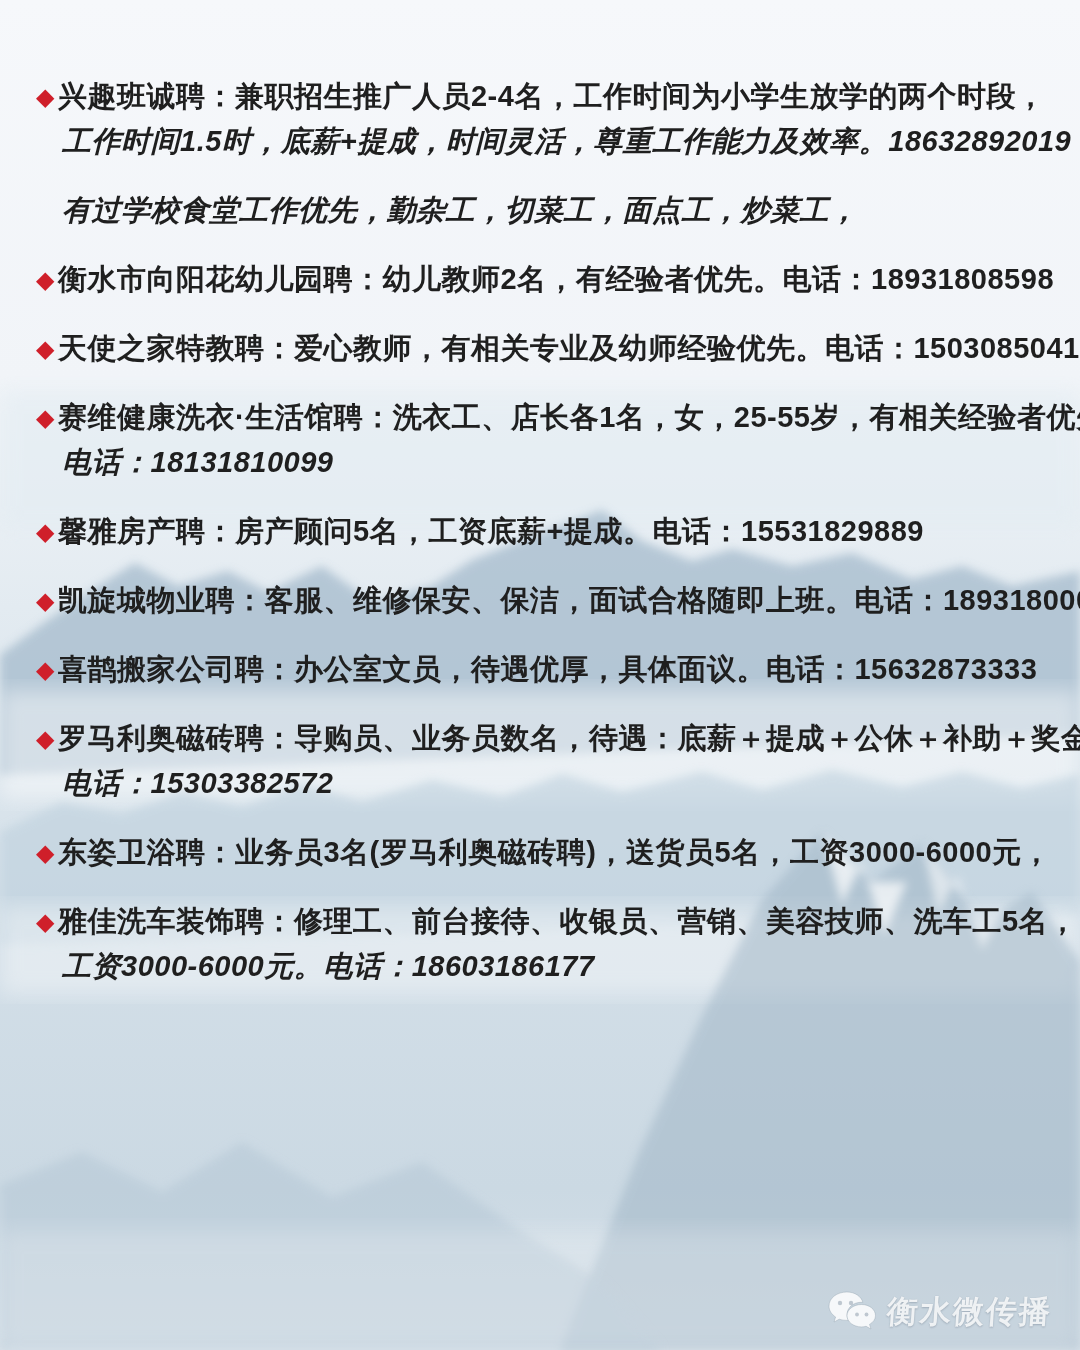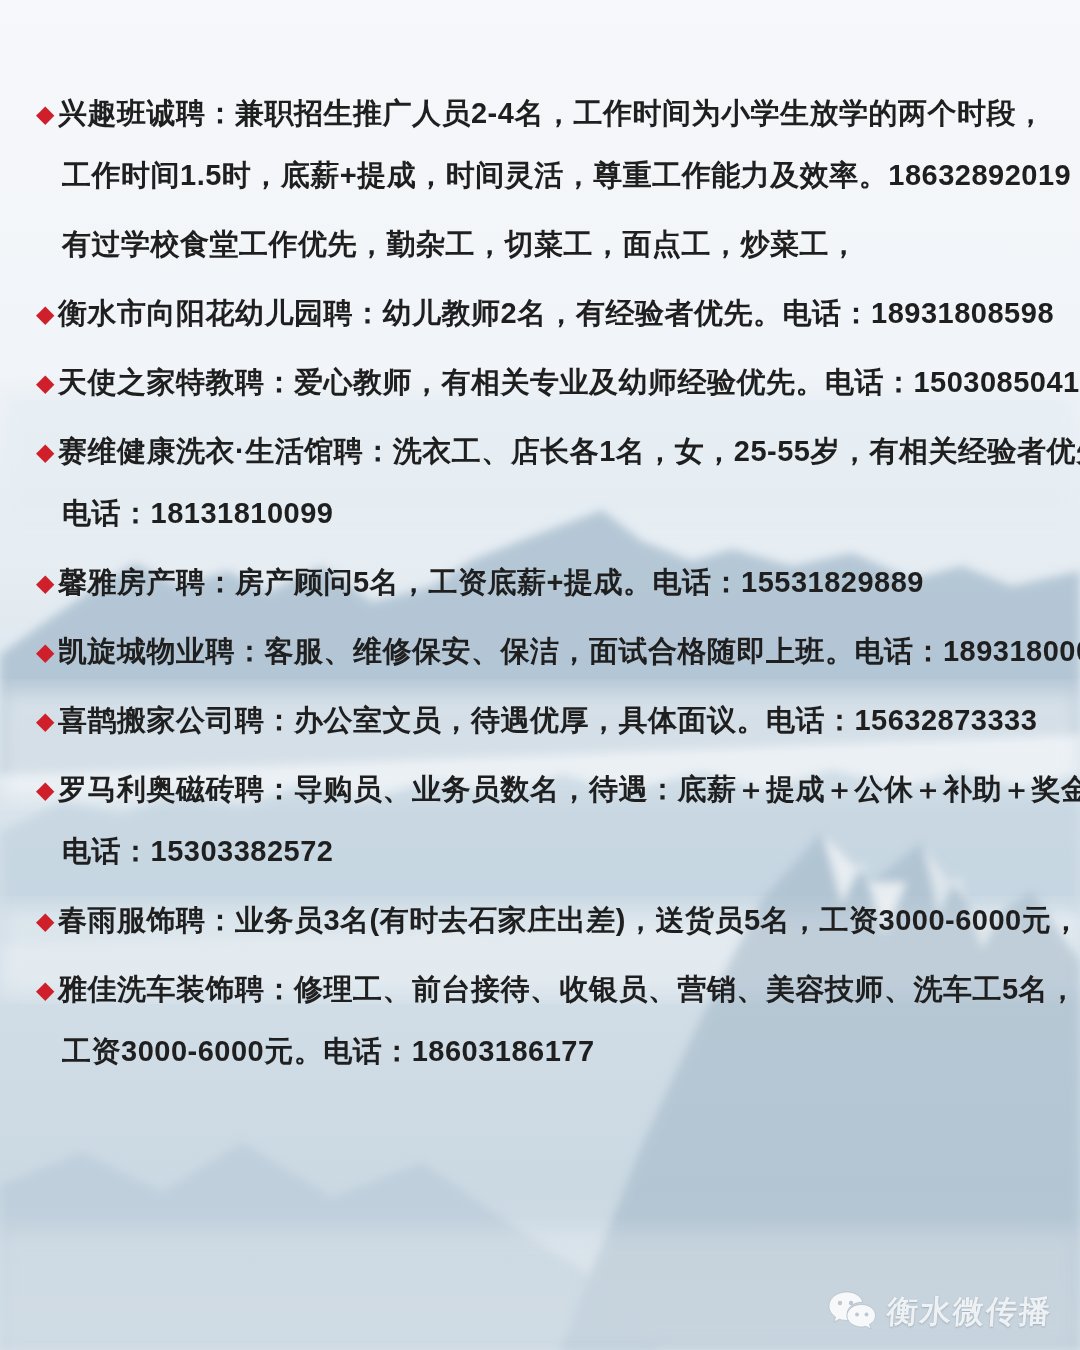--- a/index.html
+++ b/index.html
@@ -18,23 +18,22 @@
     padding:74px 12px 0 36px;
     box-sizing:border-box;
   }
   .listing{margin:0 0 24px 0;}
   .line{
     font-size:29px;
     line-height:45px;
     font-weight:bold;
     white-space:nowrap;
     letter-spacing:0.5px;
-    margin-top:17px;
   }
-  .line.cont{padding-left:26px;}
+  .line.cont{padding-left:26px;font-style:italic;}
   .bullet{
     color:var(--accent,#d0202b);
     font-size:24px;
     margin-right:3px;
     vertical-align:1px;
   }
   
   .watermark{
     position:absolute;
     right:28px;bottom:16px;
@@ -128,21 +127,21 @@
     <div class="listing">
       <div class="line"><span class="bullet">◆</span><span>喜鹊搬家公司聘：办公室文员，待遇优厚，具体面议。电话：15632873333</span></div>
     </div>
 
     <div class="listing">
       <div class="line"><span class="bullet">◆</span><span>罗马利奥磁砖聘：导购员、业务员数名，待遇：底薪＋提成＋公休＋补助＋奖金。</span></div>
       <div class="line cont">电话：15303382572</div>
     </div>
 
     <div class="listing">
-      <div class="line"><span class="bullet">◆</span><span>春雨服饰聘：业务员3名(有时去石家庄出差)，送货员5名，工资3000-6000元，</span></div>
+      <div class="line"><span class="bullet">◆</span><span>东姿卫浴聘：业务员3名(罗马利奥磁砖聘)，送货员5名，工资3000-6000元，</span></div>
     </div>
 
     <div class="listing">
       <div class="line"><span class="bullet">◆</span><span>雅佳洗车装饰聘：修理工、前台接待、收银员、营销、美容技师、洗车工5名，</span></div>
       <div class="line cont">工资3000-6000元。电话：18603186177</div>
     </div>
 
 
   </div>
 

